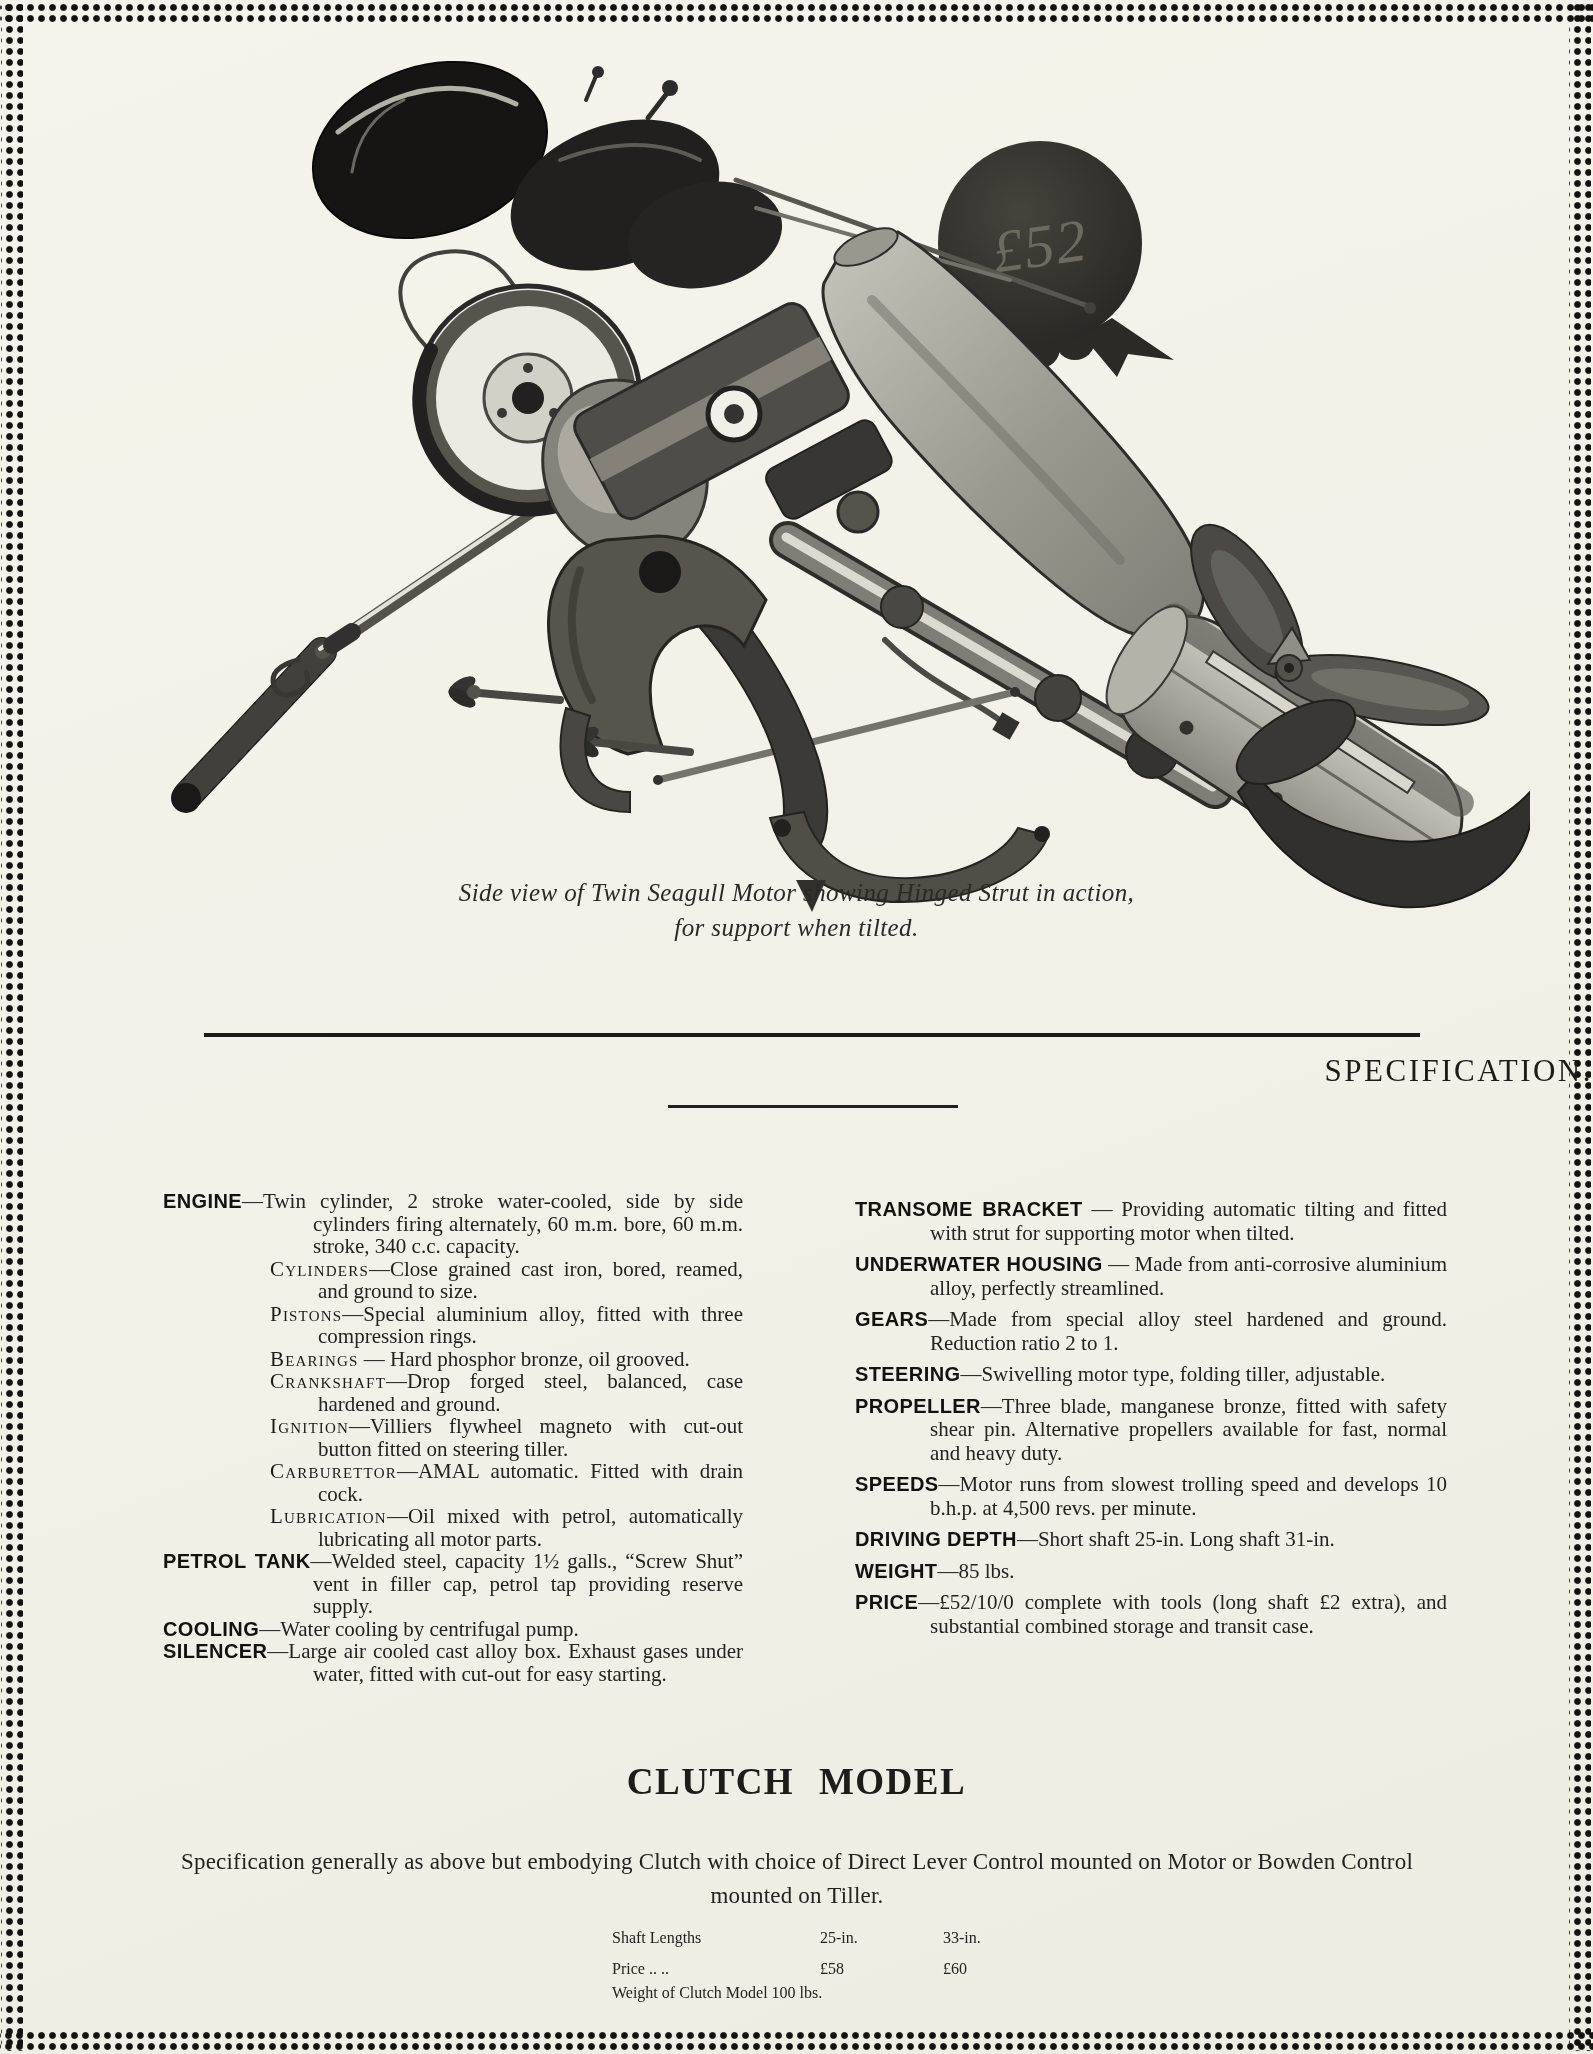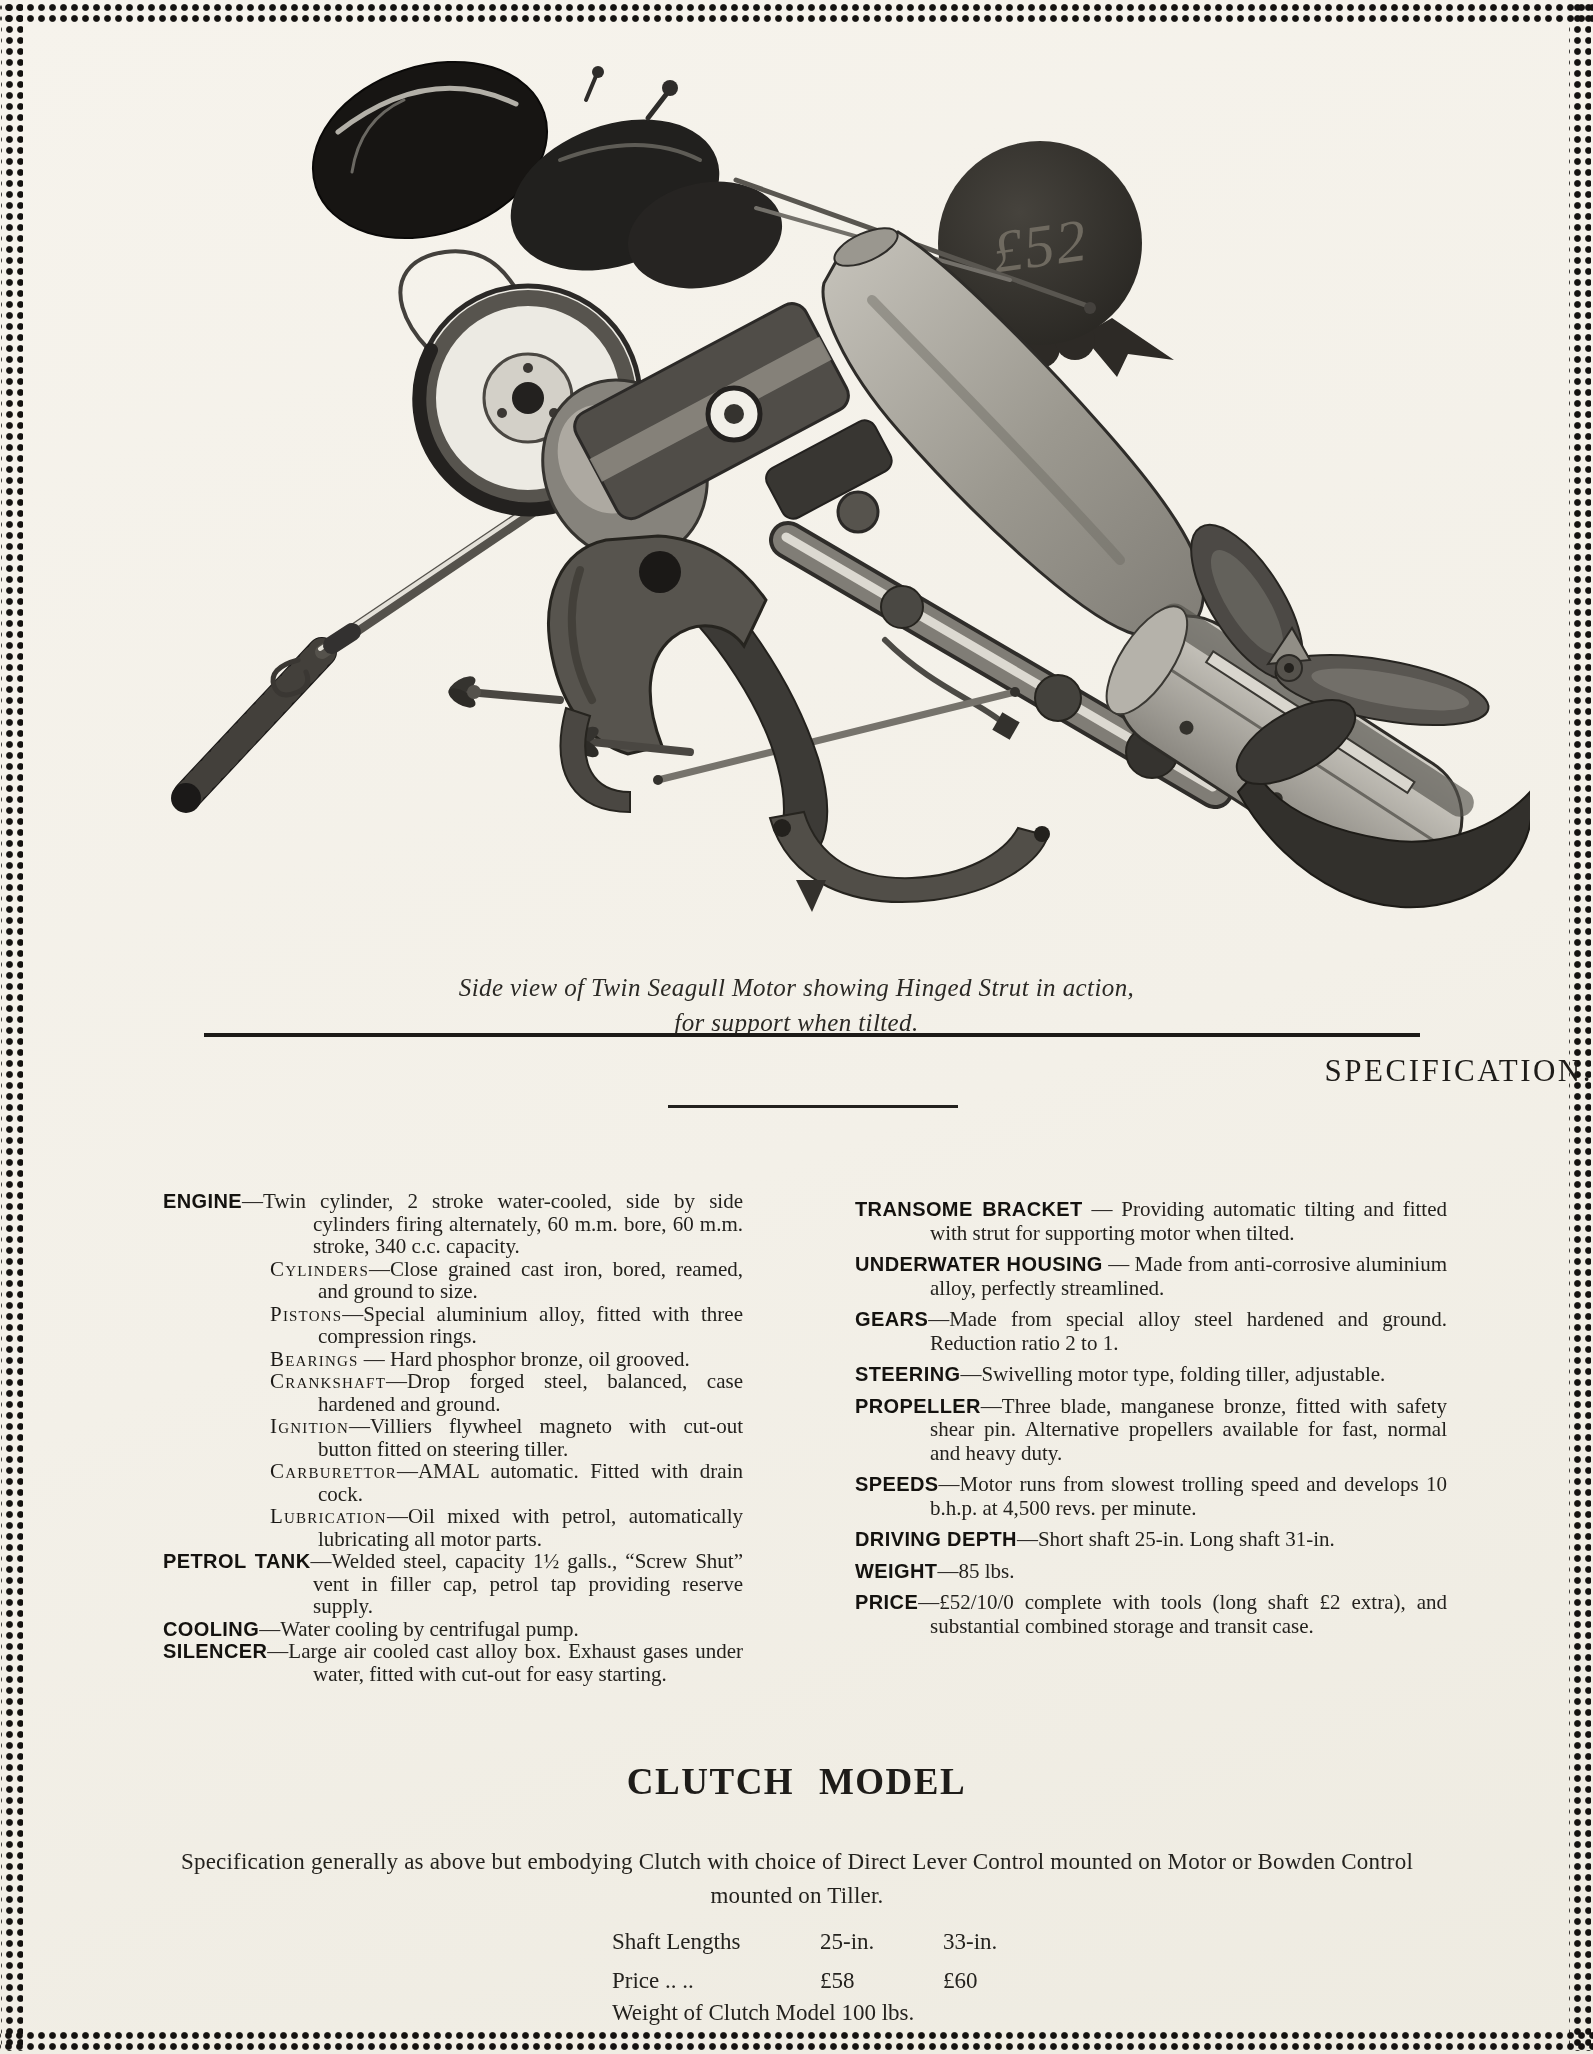--- a/index.html
+++ b/index.html
@@ -18,21 +18,21 @@
     background-position: 3px 1px;
   }
   .dots.top    { left:0; right:0; top:1px;    height:22px; }
   .dots.bottom { left:0; right:0; bottom:3px; height:22px; }
   .dots.left   { top:1px; bottom:3px; left:1px;  width:22px; }
   .dots.right  { top:1px; bottom:3px; right:2px; width:22px; }
 
   .motor-art { position:absolute; left:130px; top:30px; width:1400px; height:890px; }
 
   .caption {
-    position:absolute; left:0; top:970px; width:100%;
+    position:absolute; left:0; top:875px; width:100%;
     text-align:center; font-style:italic; font-size:25px; line-height:35px; color:#2b2925;
     letter-spacing:.4px;
   }
   .rule-top { position:absolute; left:204px; top:1033px; width:1216px; height:4px; background:#1c1a17; }
   .spec-h {
     position:absolute; left:0; top:1053px; width:100%; margin:0;
     text-align:right; font-size:31px; font-weight:normal; letter-spacing:2.5px; color:#1e1c19;
   }
   .spec-underline { position:absolute; left:668px; top:1105px; width:290px; height:3px; background:#23211e; }
   .dd-h {
@@ -50,21 +50,21 @@
   .term-sc{ font-variant:small-caps; letter-spacing:1.2px; color:#1b1916; }
 
   .clutch-h {
     position:absolute; left:0; top:1760px; width:100%; margin:0;
     text-align:center; font-size:37px; font-weight:bold; letter-spacing:1.5px; word-spacing:14px; color:#1e1c19;
   }
   .clutch-p {
     position:absolute; left:172px; top:1845px; width:1250px; margin:0;
     text-align:center; font-size:23px; line-height:34px; color:#24221e; letter-spacing:.2px;
   }
-  .clutch-table { position:absolute; left:612px; top:1929px; font-size:23px; color:#24221e; }
+  .clutch-table { position:absolute; left:612px; top:1929px; font-size:16px; color:#24221e; }
   .ct-row { display:grid; grid-template-columns:208px 123px 120px; margin-bottom:13px; }
   .ct-row:nth-child(2){ margin-bottom:6px; }
   .ct-label { white-space:nowrap; }
 </style>
 </head>
 <body>
 
 <div class="page">
 
   <div class="dots top"></div>

